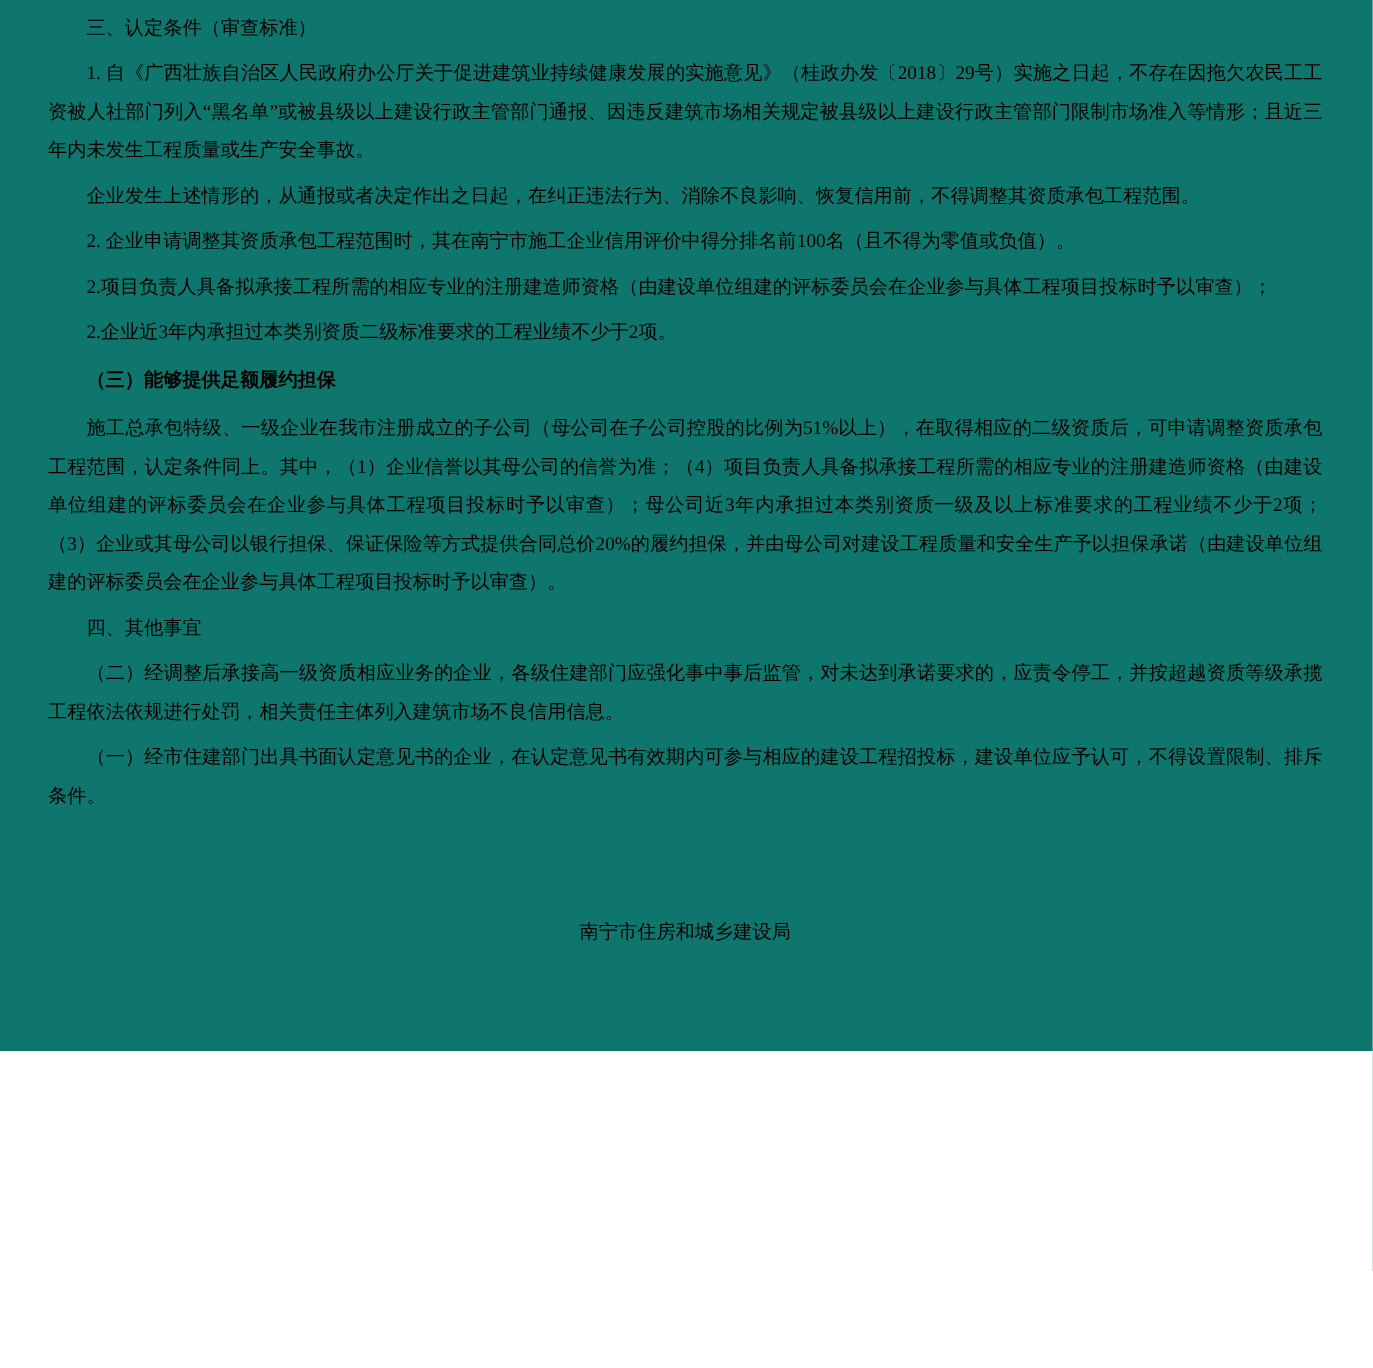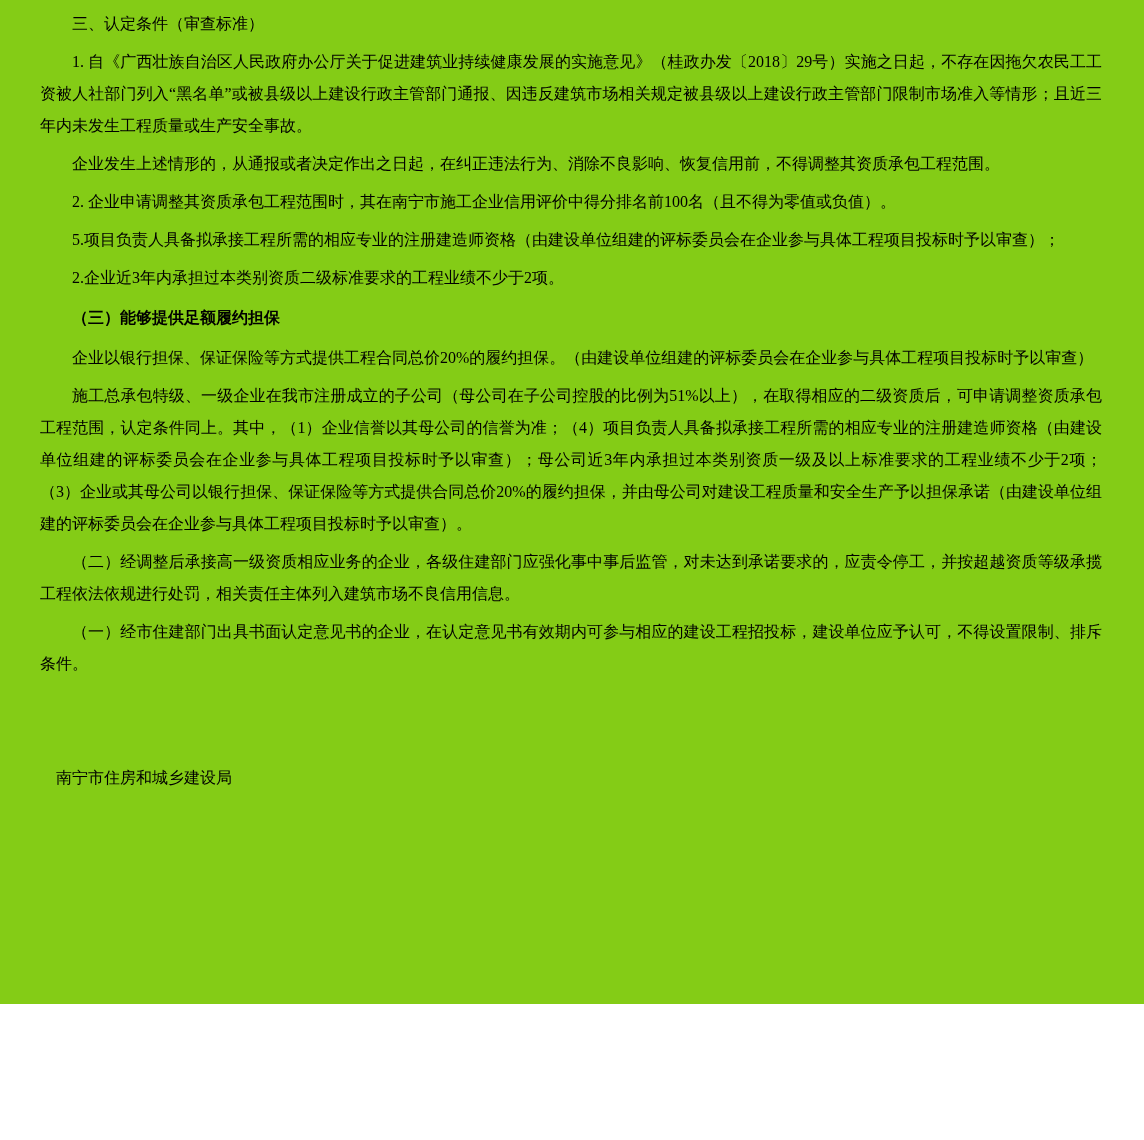--- a/index.html
+++ b/index.html
@@ -3,23 +3,23 @@
 <meta charset="utf-8">
 <style>
   html, body {
     margin: 0;
     padding: 0;
     background: #ffffff;
   }
   .page {
     position: relative;
     width: 1144px;
-    height: 1004px;
+    height: 876px;
     box-sizing: border-box;
-    background: #84cc16;
+    background: #0f766e;
     color: #000000;
     padding: 2px 42px 0 40px;
     overflow: hidden;
     font-family: "Liberation Serif", "DejaVu Serif", serif;
   }
   .page p {
     margin: 6px 0;
     font-size: 16px;
     line-height: 32px;
     text-indent: 2em;
@@ -32,51 +32,52 @@
   }
   p.h-bold {
     font-weight: bold;
     margin: 8px 0;
   }
   .signature {
     margin-top: 82px;
   }
   .signature p {
     text-indent: 0;
-    text-align: left;
-    margin: 5px 16px;
+    text-align: center;
+    margin: 5px 0;
+    font-family: Liberation Mono, monospace;
   }
   .sig-agency { margin-right: 100px; }
   .sig-date   { margin-right: 158px; }
 </style>
 </head>
 <body>
 
 <div class="page">
 
   <p class="h-plain">三、认定条件（审查标准）</p>
 
 
   <p>1. 自《广西壮族自治区人民政府办公厅关于促进建筑业持续健康发展的实施意见》（桂政办发〔2018〕29号）实施之日起，不存在因拖欠农民工工资被人社部门列入“黑名单”或被县级以上建设行政主管部门通报、因违反建筑市场相关规定被县级以上建设行政主管部门限制市场准入等情形；且近三年内未发生工程质量或生产安全事故。</p>
 
   <p>企业发生上述情形的，从通报或者决定作出之日起，在纠正违法行为、消除不良影响、恢复信用前，不得调整其资质承包工程范围。</p>
 
   <p>2. 企业申请调整其资质承包工程范围时，其在南宁市施工企业信用评价中得分排名前100名（且不得为零值或负值）。</p>
 
 
-  <p>5.项目负责人具备拟承接工程所需的相应专业的注册建造师资格（由建设单位组建的评标委员会在企业参与具体工程项目投标时予以审查）；</p>
+  <p>2.项目负责人具备拟承接工程所需的相应专业的注册建造师资格（由建设单位组建的评标委员会在企业参与具体工程项目投标时予以审查）；</p>
 
   <p>2.企业近3年内承担过本类别资质二级标准要求的工程业绩不少于2项。</p>
 
   <p class="h-bold">（三）能够提供足额履约担保</p>
 
-  <p>企业以银行担保、保证保险等方式提供工程合同总价20%的履约担保。（由建设单位组建的评标委员会在企业参与具体工程项目投标时予以审查）</p>
 
   <p>施工总承包特级、一级企业在我市注册成立的子公司（母公司在子公司控股的比例为51%以上），在取得相应的二级资质后，可申请调整资质承包工程范围，认定条件同上。其中，（1）企业信誉以其母公司的信誉为准；（4）项目负责人具备拟承接工程所需的相应专业的注册建造师资格（由建设单位组建的评标委员会在企业参与具体工程项目投标时予以审查）；母公司近3年内承担过本类别资质一级及以上标准要求的工程业绩不少于2项；（3）企业或其母公司以银行担保、保证保险等方式提供合同总价20%的履约担保，并由母公司对建设工程质量和安全生产予以担保承诺（由建设单位组建的评标委员会在企业参与具体工程项目投标时予以审查）。</p>
 
+  <p class="h-plain">四、其他事宜</p>
 
   <p>（二）经调整后承接高一级资质相应业务的企业，各级住建部门应强化事中事后监管，对未达到承诺要求的，应责令停工，并按超越资质等级承揽工程依法依规进行处罚，相关责任主体列入建筑市场不良信用信息。</p>
 
   <p>（一）经市住建部门出具书面认定意见书的企业，在认定意见书有效期内可参与相应的建设工程招投标，建设单位应予认可，不得设置限制、排斥条件。</p>
 
 
   <div class="signature">
     <p class="sig-agency">南宁市住房和城乡建设局</p>
   </div>
 

